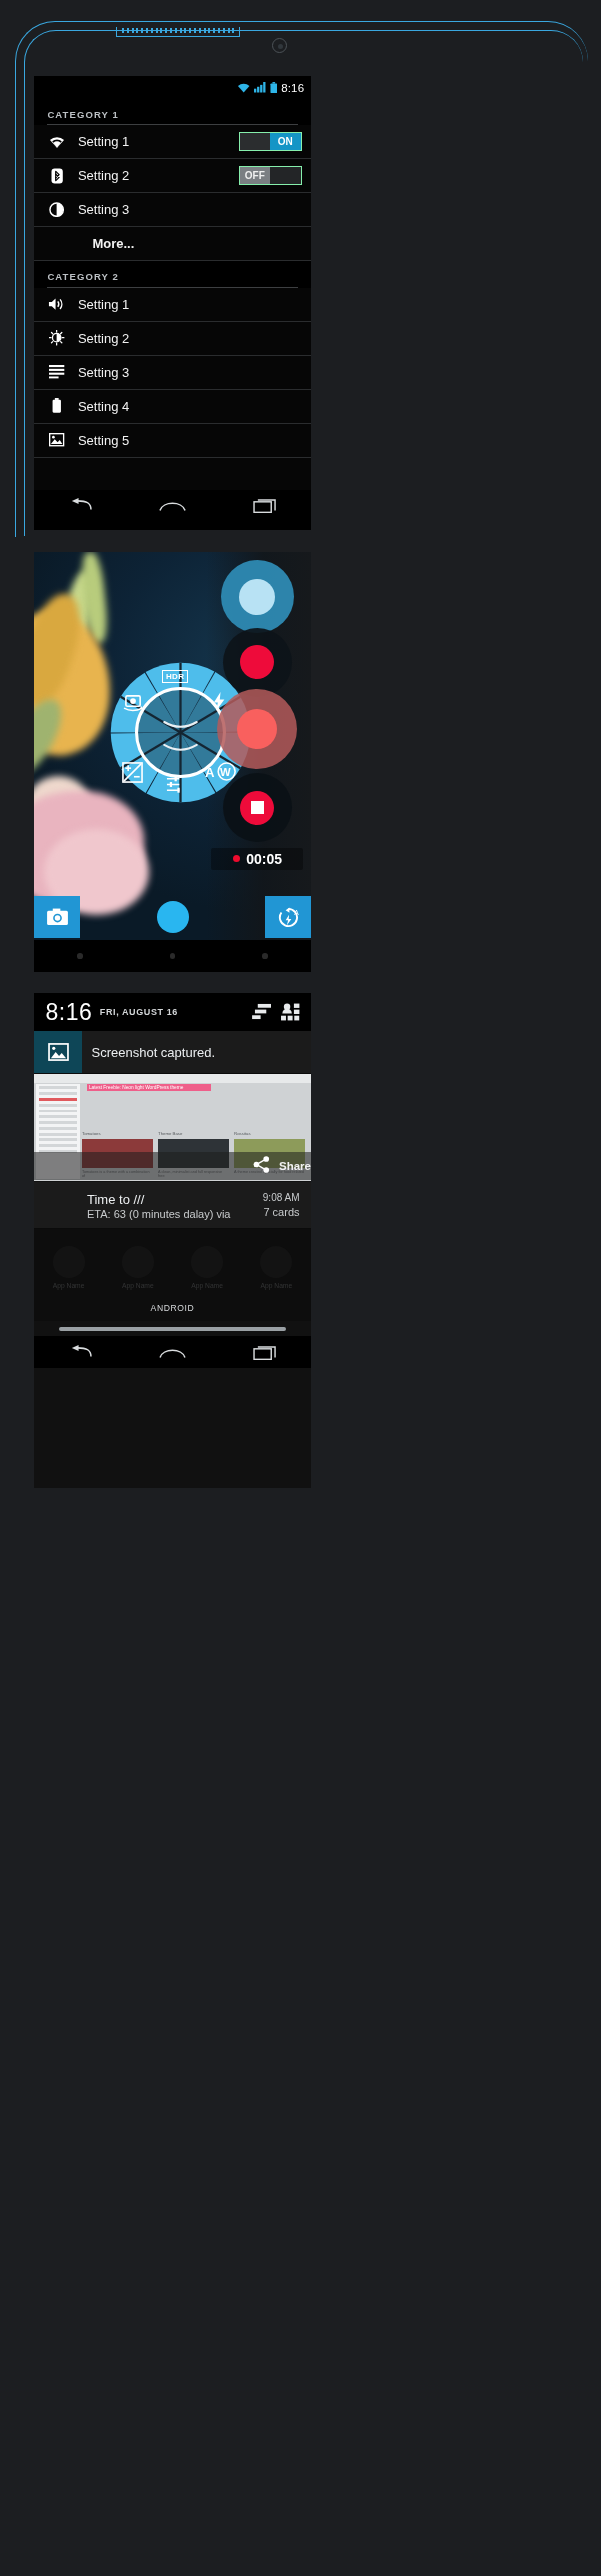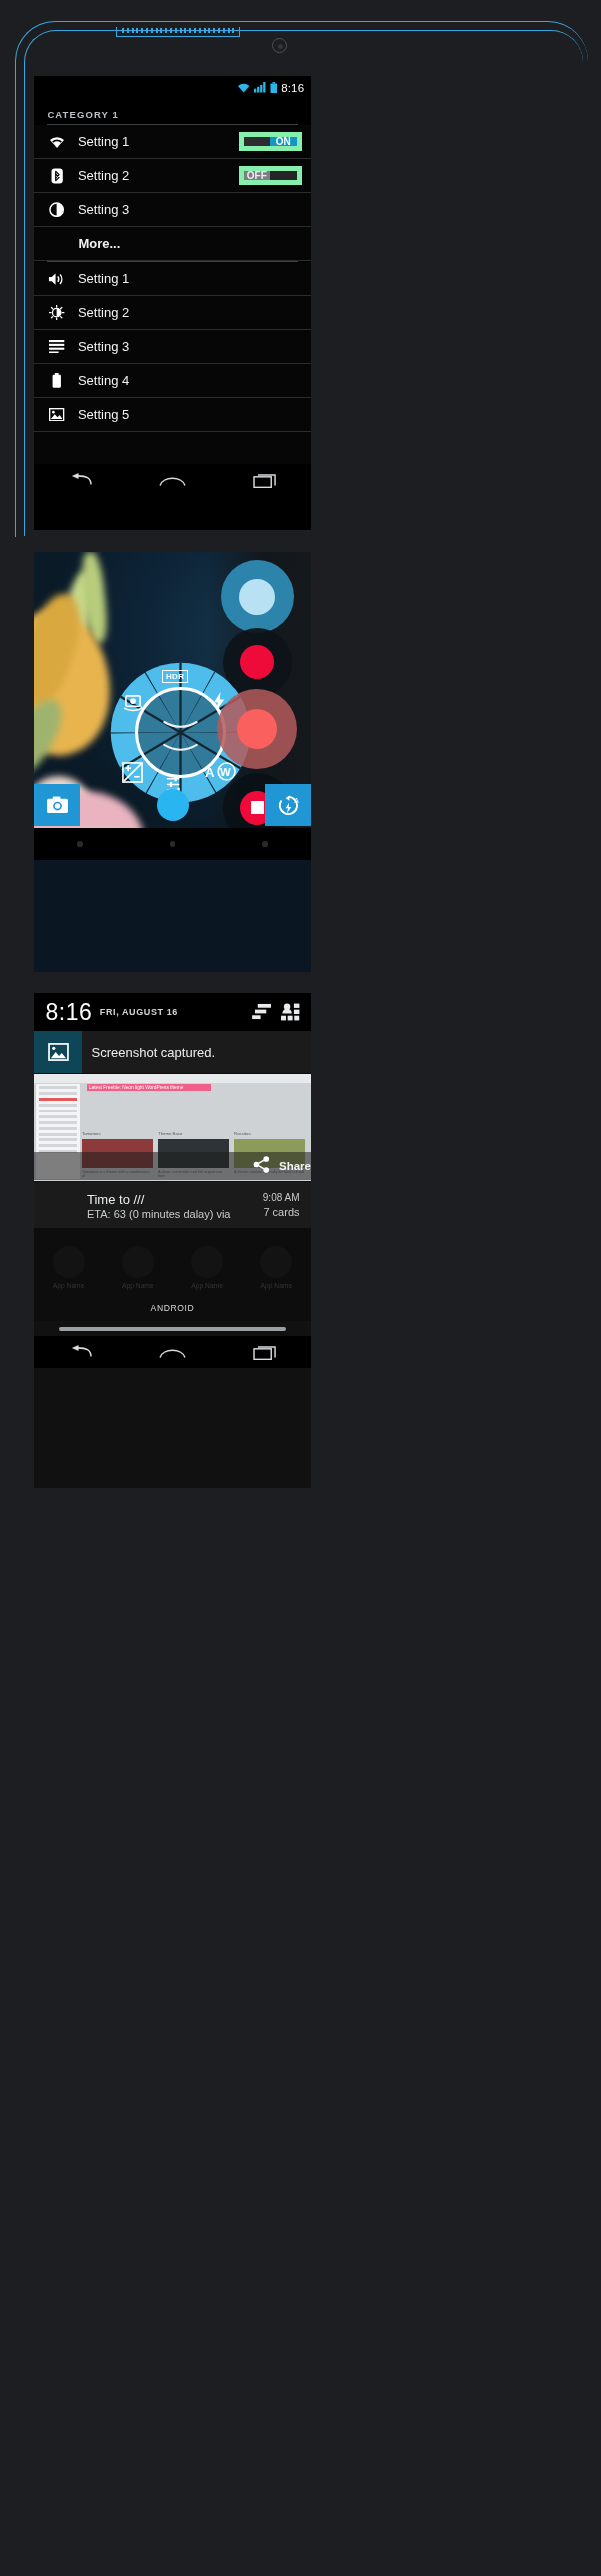--- a/index.html
+++ b/index.html
@@ -85,42 +85,42 @@
     padding: 9.5px 13.4px 4.8px 13.4px; background:#000;
   }
   .cat-rule { height:1px; background:#3d3f41; margin: 0 13.4px; }
 
   .row {
     display:flex; align-items:center; height:34px; background:#060606;
     padding: 0 9.5px 0 13.4px; border-bottom: 1px solid #2a2c2e; gap: 11.5px;
   }
   .row .rowicon { width:19px; display:flex; justify-content:center; flex:none; }
   .row .rowlabel { color:#f2f2f2; font-size:13px; flex:1; }
-  .row.indent .rowlabel { margin-left: 31px; font-weight:bold; }
+  .row.indent .rowlabel { margin-left: 45px; font-weight:bold; }
 
   .toggle {
     width:63px; height:19px; display:flex; flex:none; overflow:hidden;
-    border:5px solid #86efac;
+    border:1px solid #86efac;
   }
   .toggle .half { flex:1; display:flex; align-items:center; justify-content:center;
     font-size:10px; font-weight:bold; color:#fff; }
   .toggle.on  .half.left  { background:#2b2d2f; }
   .toggle.on  .half.right { background:#1595c6; }
   .toggle.off .half.left  { background:#7b7f83; color:#f0f0f0;}
   .toggle.off .half.right { background:#232527; }
 
   .navbar {
     height: 32px; background:#000; display:flex; align-items:center;
     justify-content: space-around;
   }
   .navbar svg { display:block; }
 
   
   #screen-camera { left:34px; top:552px; height:420px; background:#0a1722; overflow:hidden; }
-  .cam-view { position:relative; width:277px; height:276px; overflow:hidden;
+  .cam-view { position:relative; width:277px; height:388px; overflow:hidden;
      background:
        radial-gradient(circle at 78% 30%, #15364d 0%, #0d2336 40%, #0a1a27 70%),
        linear-gradient(160deg,#123349,#0a1725);
   }
   
   .blob { position:absolute; border-radius:50%; filter: blur(3.8px); }
   .b1 { left:-29px; top:59px; width:105px; height:143px; background:#e8b44e; transform:rotate(-20deg); border-radius:55% 45% 60% 40%; }
   .b2 { left:-7.6px;  top:40px; width:48px;  height:115px; background:#d9a83f; transform:rotate(18deg); border-radius:50% 50% 45% 55%; }
   .b3 { left:-19px; top:143px; width:38px; height:86px;  background:#9fb36f; transform:rotate(30deg); }
   .b4 { left:-33px; top:239px; width:143px; height:115px; background:#e9b4bf; border-radius:55% 45% 50% 50%; }
@@ -290,20 +290,21 @@
             <path d="M8 1.2 A6.8 6.8 0 0 1 8 14.8 Z" fill="#fff"></path>
           </svg>
       </span>
       <span class="rowlabel">Setting 3</span>
     </div>
 
     <div class="row indent">
       <span class="rowlabel">More...</span>
     </div>
 
+    <div class="cat">CATEGORY 2</div>
     <div class="cat-rule"></div>
 
     <div class="row">
       <span class="rowicon">
         <svg width="17" height="14.3" viewBox="0 0 18 15">
             <path d="M1 5.2 h3 L8 1.6 v11.8 L4 9.8 H1 Z" fill="#fff"></path>
             <path d="M10.4 4.6 A5 5 0 0 1 10.4 10.4" fill="none" stroke="#fff" stroke-width="1.5"></path>
             <path d="M12.8 2.4 A8 8 0 0 1 12.8 12.6" fill="none" stroke="#fff" stroke-width="1.5"></path>
           </svg>
       </span>

